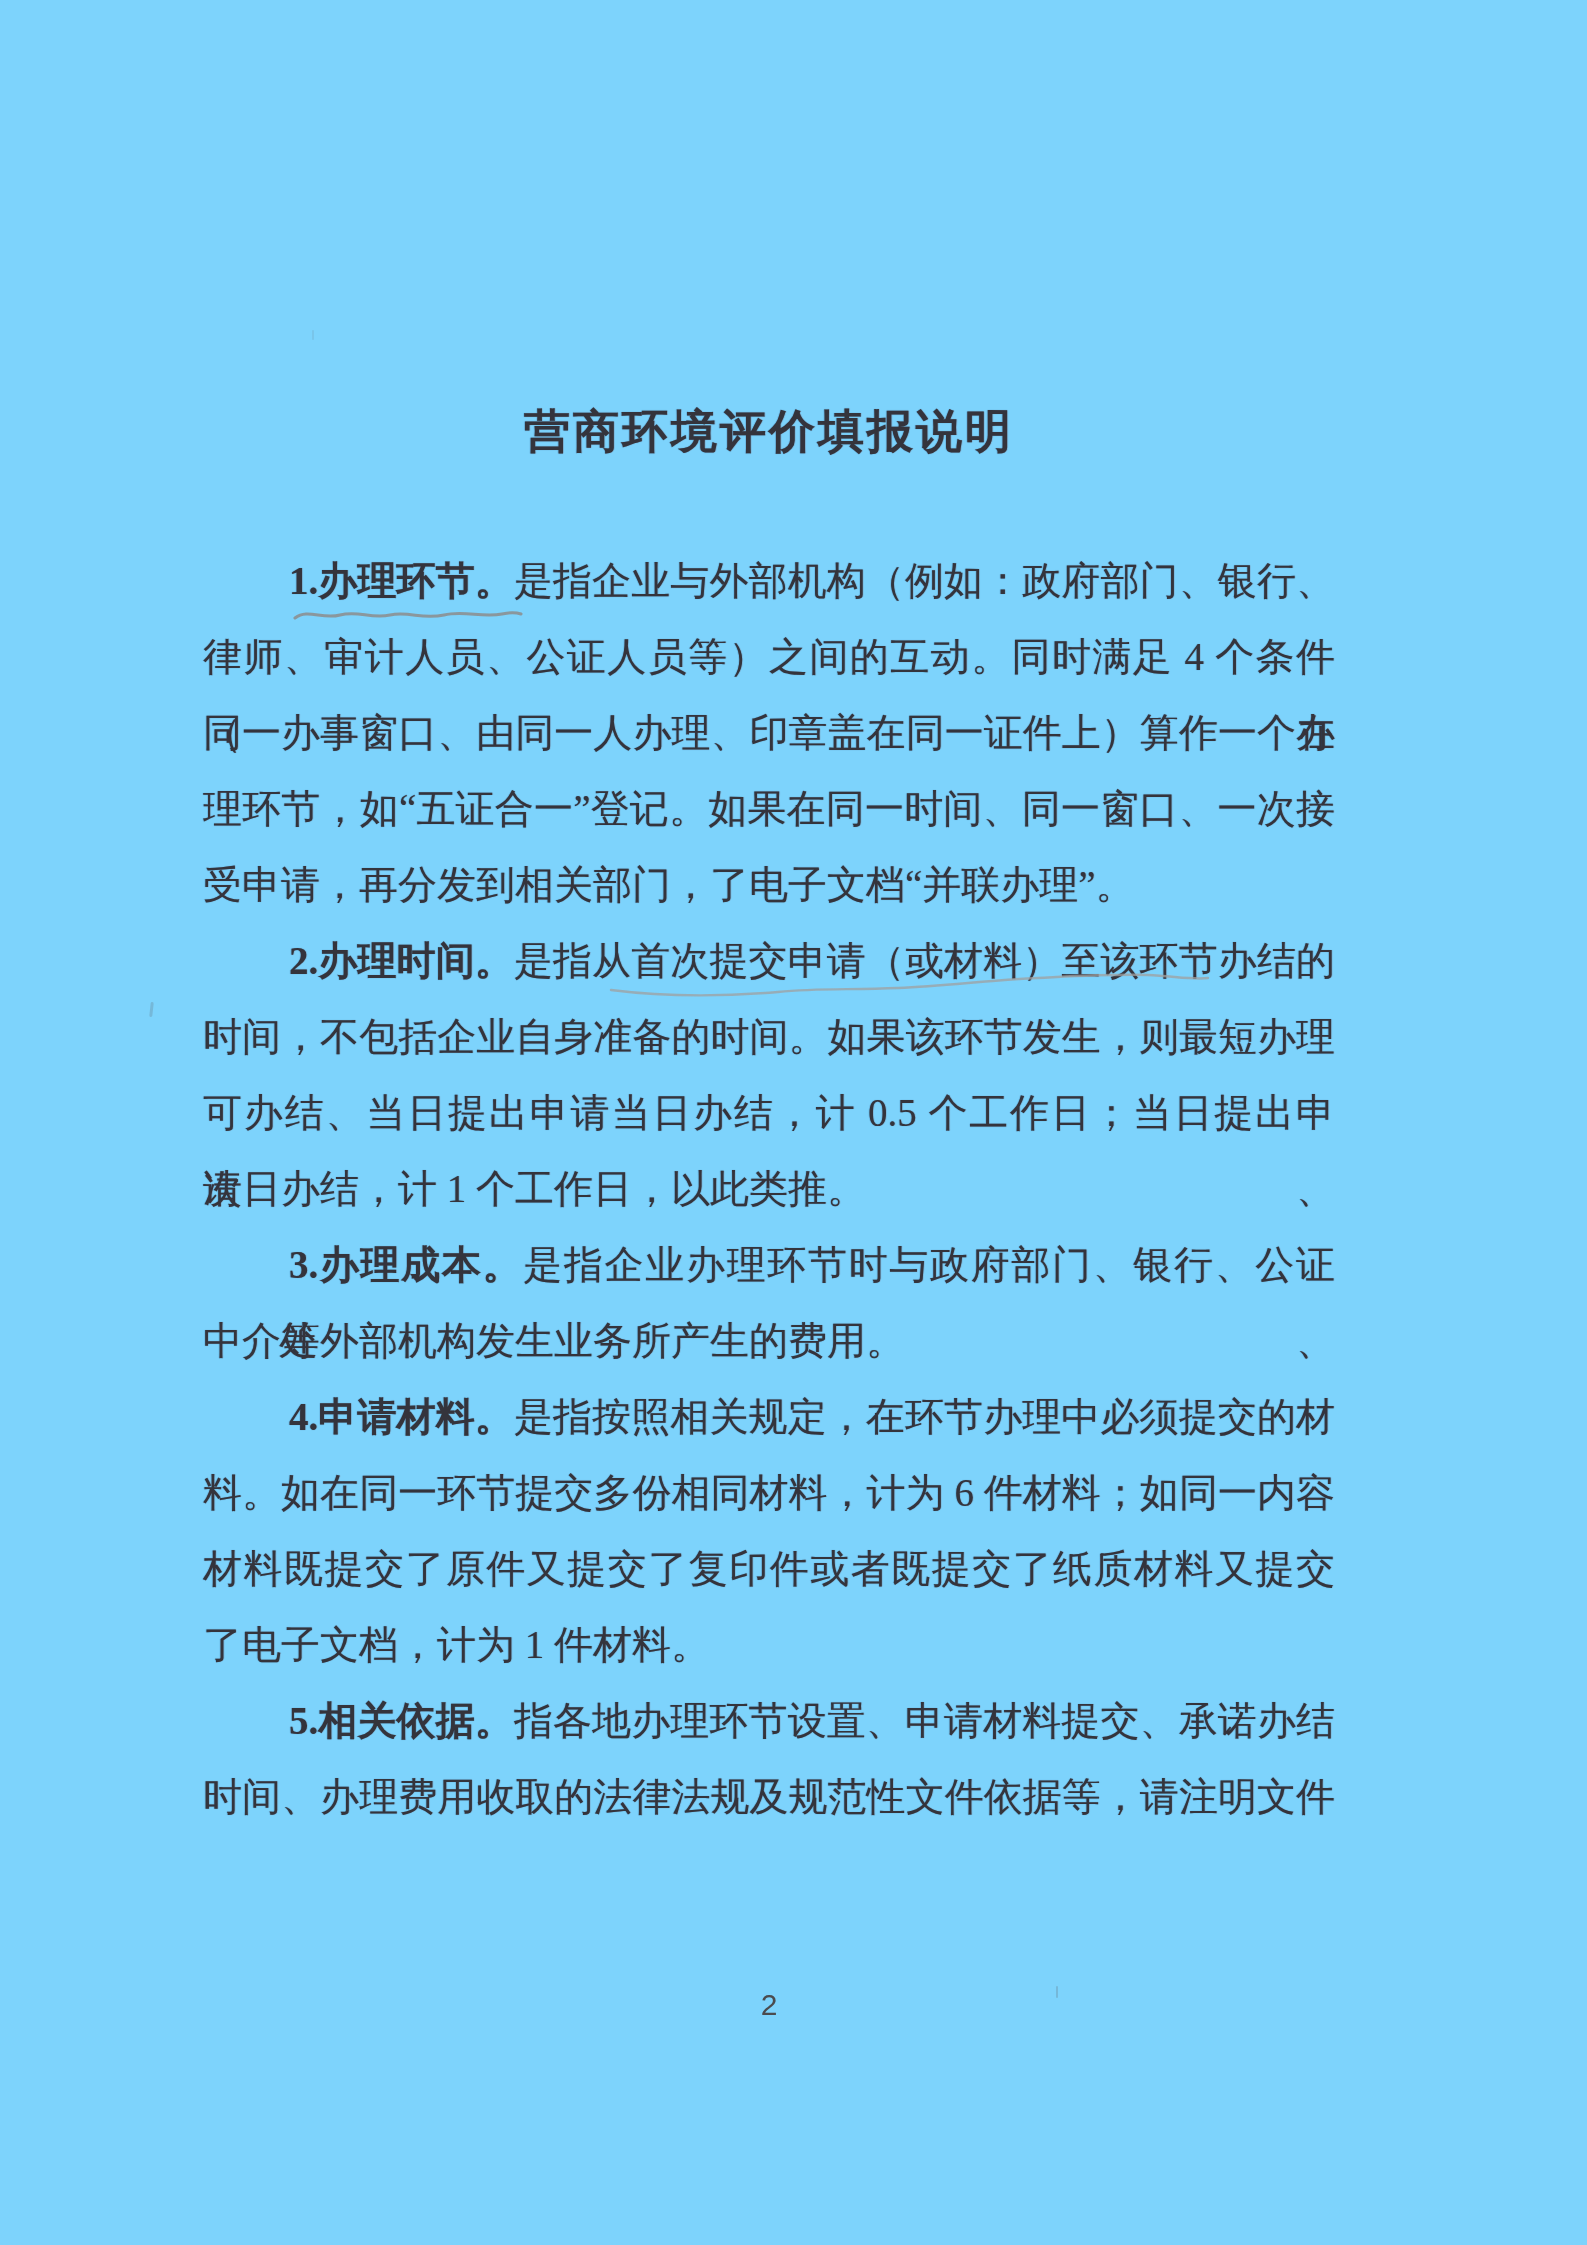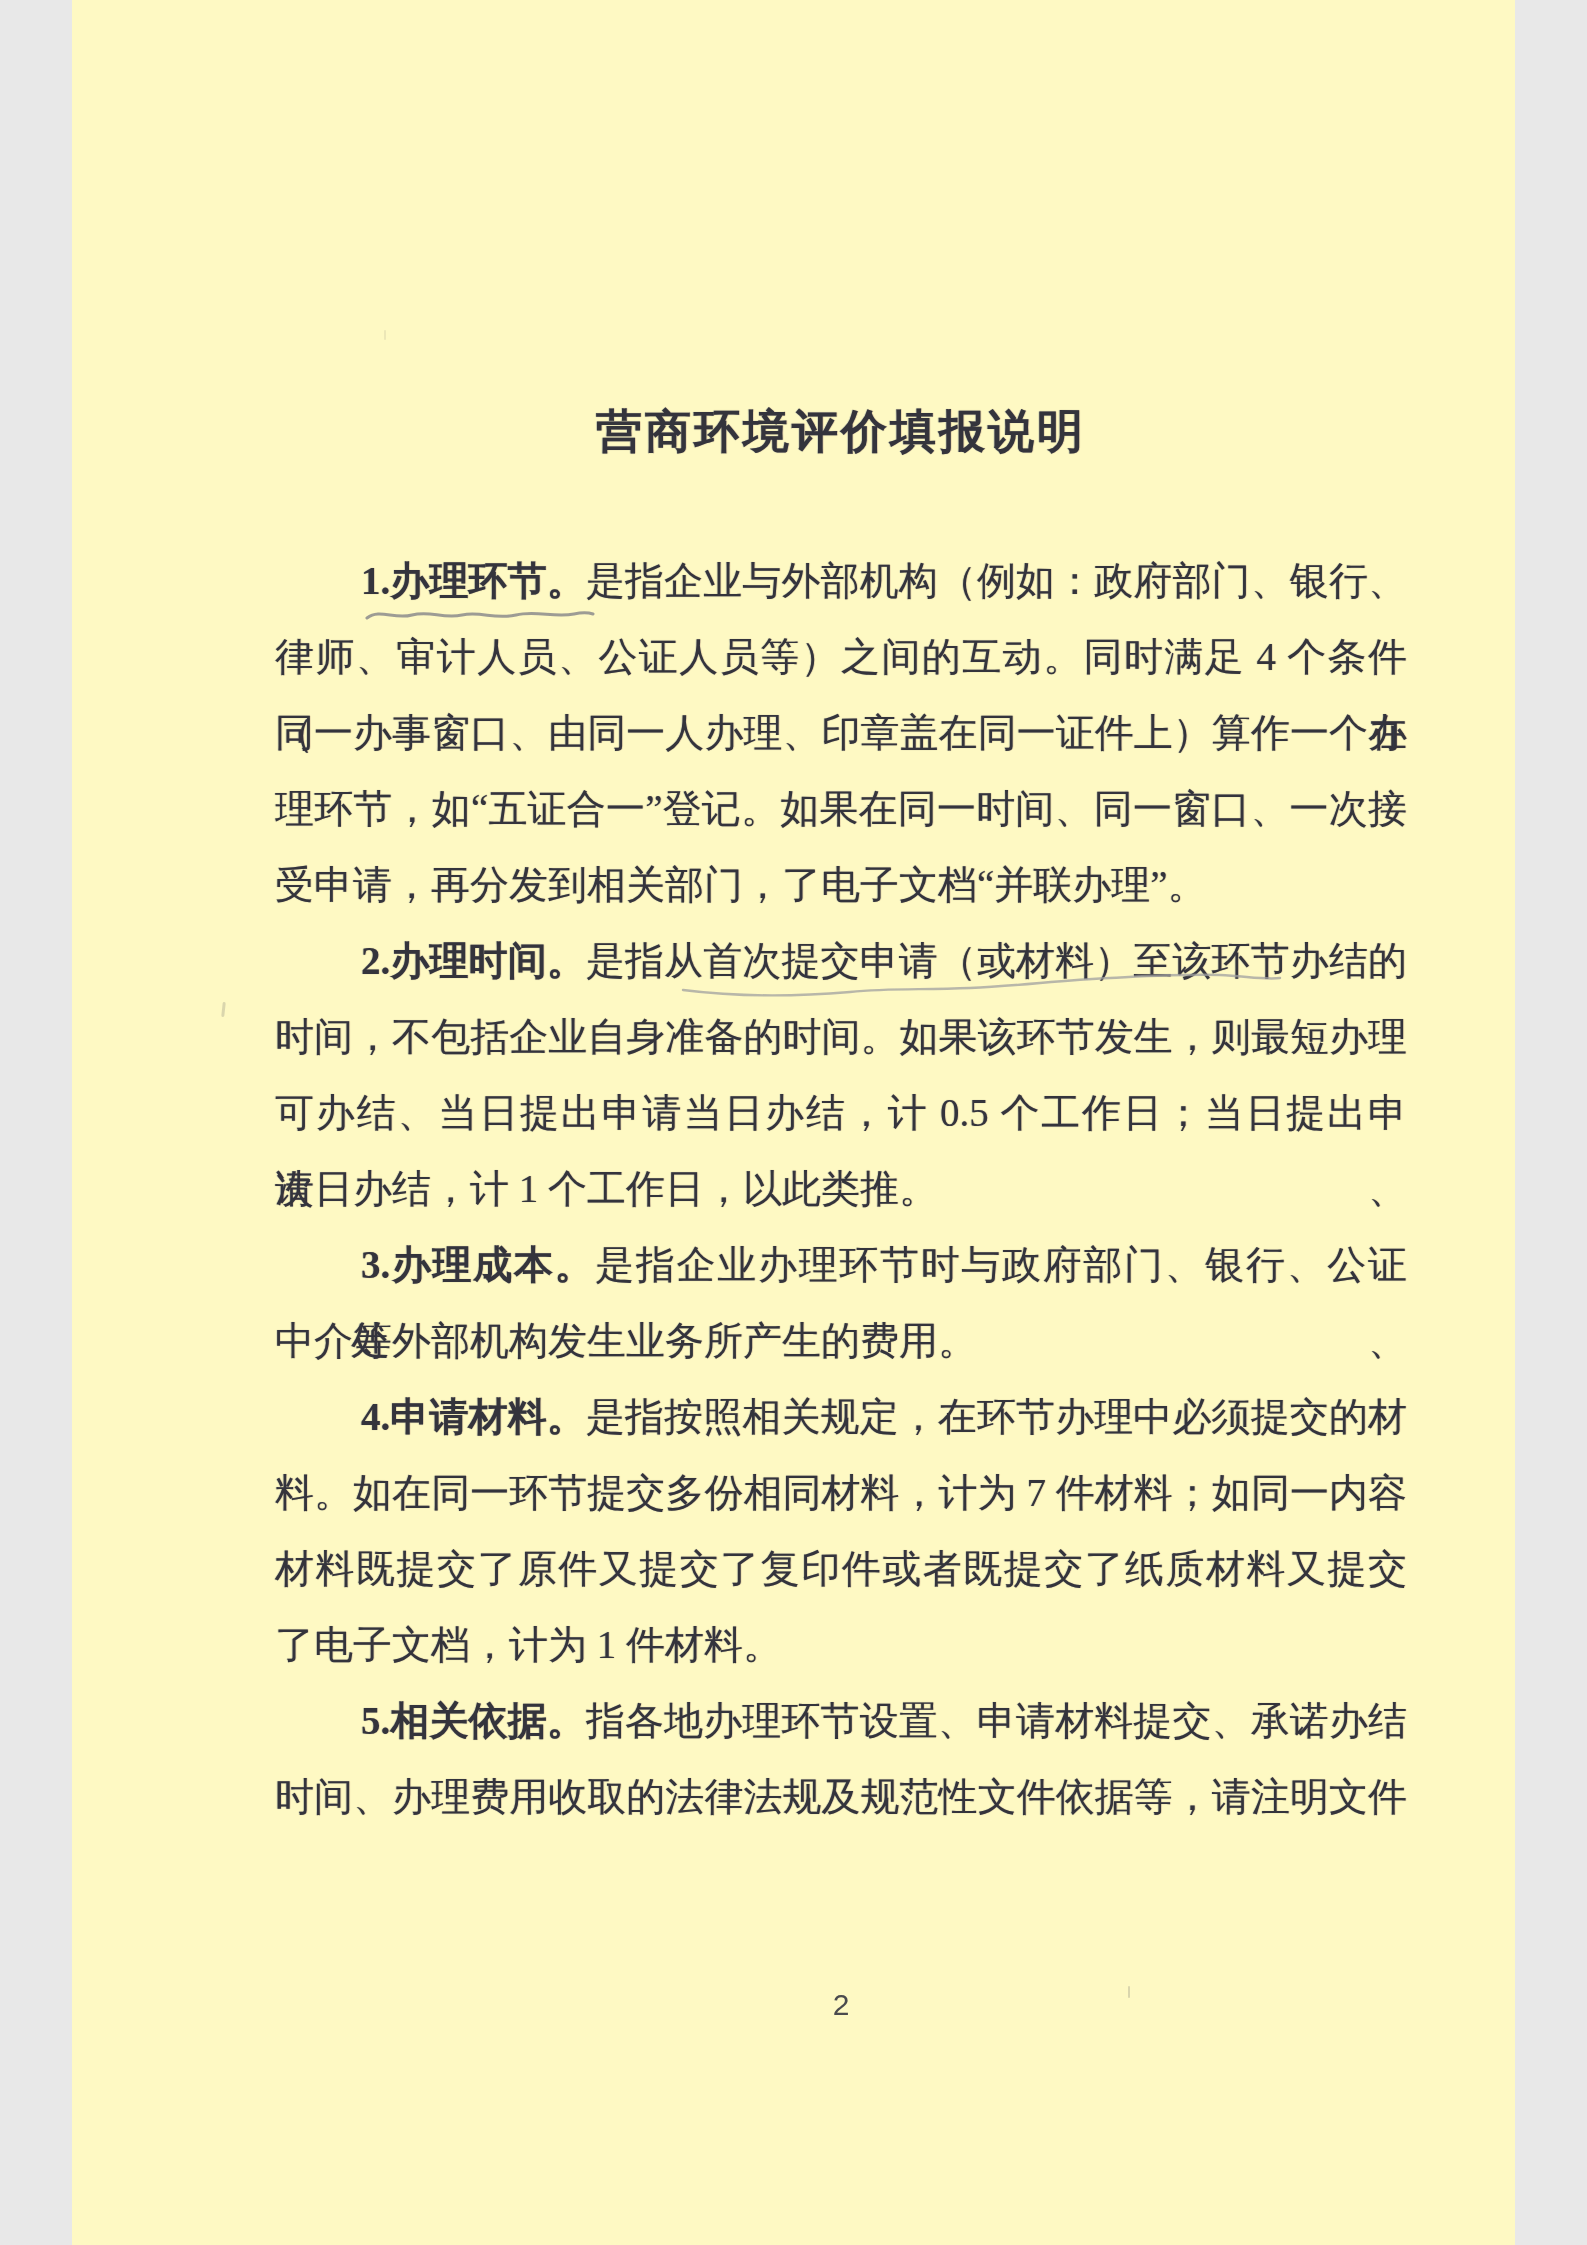--- a/index.html
+++ b/index.html
@@ -1,21 +1,21 @@
 <!DOCTYPE html>
 <html><head>
 <meta charset="utf-8">
 <style>
   html, body { margin: 0; padding: 0; background: #e8e8e8; }
   .page {
     position: relative;
-    width: 1443px;
+    width: 1587px;
     height: 2245px;
     margin: 0 auto;
-    background: #fef9c3;
+    background: #7dd3fc;
     overflow: hidden;
     font-family: "Liberation Serif", "DejaVu Serif", serif;
   }
   .scan-layer {
     position: absolute;
     inset: 0;
     filter: blur(0.3px);
   }
   .doc-title {
     position: absolute;
@@ -88,21 +88,21 @@
         <div class="line">同一办事窗口、由同一人办理、印章盖在同一证件上）算作一个办</div>
         <div class="line">理环节，如“五证合一”登记。如果在同一时间、同一窗口、一次接</div>
         <div class="line end">受申请，再分发到相关部门，了电子文档“并联办理”。</div>
         <div class="line indent"><b>2.办理时间。</b>是指从首次提交申请（或材料）至该环节办结的</div>
         <div class="line">时间，不包括企业自身准备的时间。如果该环节发生，则最短办理</div>
         <div class="line">可办结、当日提出申请当日办结，计 0.5 个工作日；当日提出申请、</div>
         <div class="line end">次日办结，计 1 个工作日，以此类推。</div>
         <div class="line indent"><b>3.办理成本。</b>是指企业办理环节时与政府部门、银行、公证处、</div>
         <div class="line end">中介等外部机构发生业务所产生的费用。</div>
         <div class="line indent"><b>4.申请材料。</b>是指按照相关规定，在环节办理中必须提交的材</div>
-        <div class="line">料。如在同一环节提交多份相同材料，计为 7 件材料；如同一内容</div>
+        <div class="line">料。如在同一环节提交多份相同材料，计为 6 件材料；如同一内容</div>
         <div class="line">材料既提交了原件又提交了复印件或者既提交了纸质材料又提交</div>
         <div class="line end">了电子文档，计为 1 件材料。</div>
         <div class="line indent"><b>5.相关依据。</b>指各地办理环节设置、申请材料提交、承诺办结</div>
         <div class="line">时间、办理费用收取的法律法规及规范性文件依据等，请注明文件</div>
       </div>
 
     <svg class="annotation-svg" style="left:292px; top:604px;" width="232" height="22" viewBox="0 0 232 22">
       <path d="M3,14 C16,4 30,16 48,11 C66,6 78,15 98,11 C118,7 130,16 152,11 C172,6 190,14 210,10 C219,8 226,9 229,10" fill="none" stroke="#8c8c8c" stroke-width="3" stroke-linecap="round" opacity="0.85"></path>
     </svg>
 

